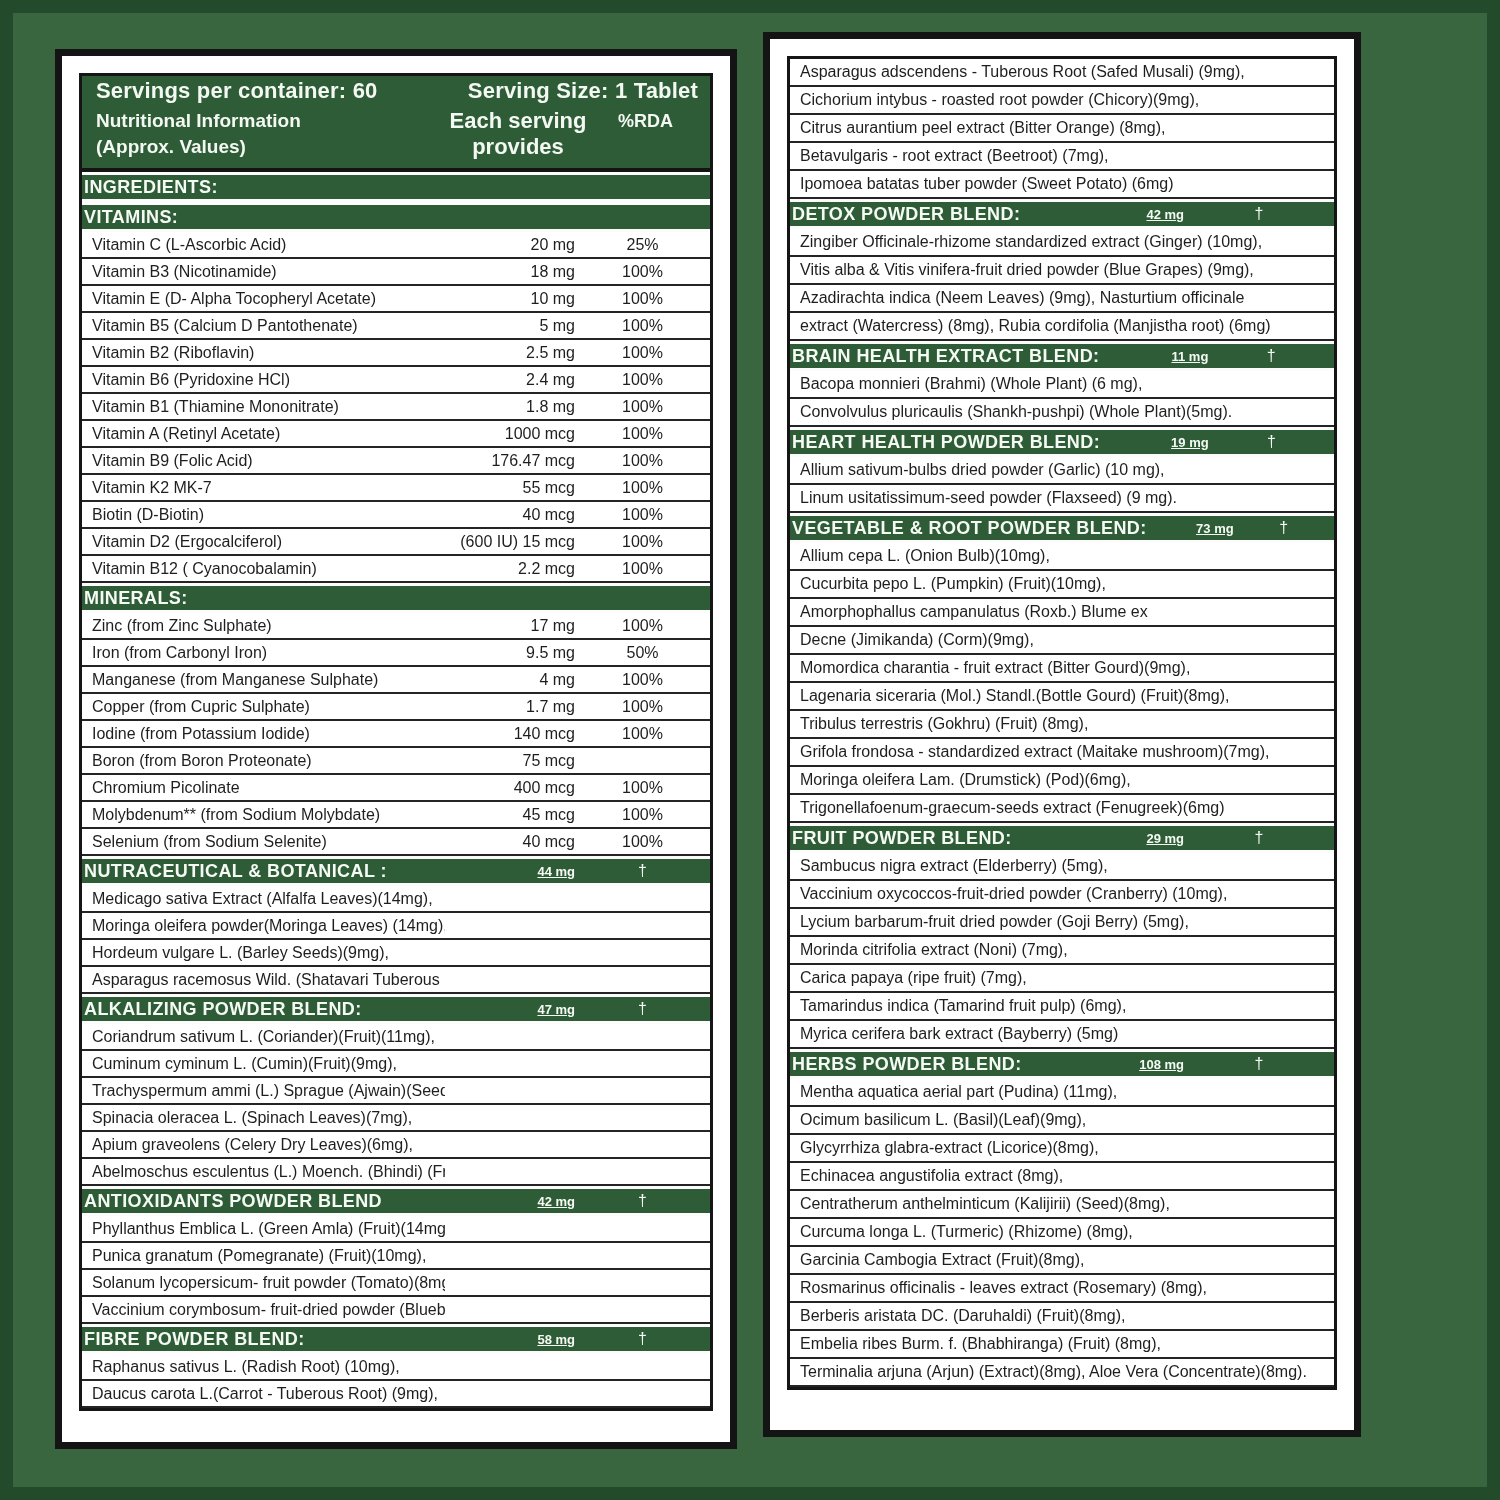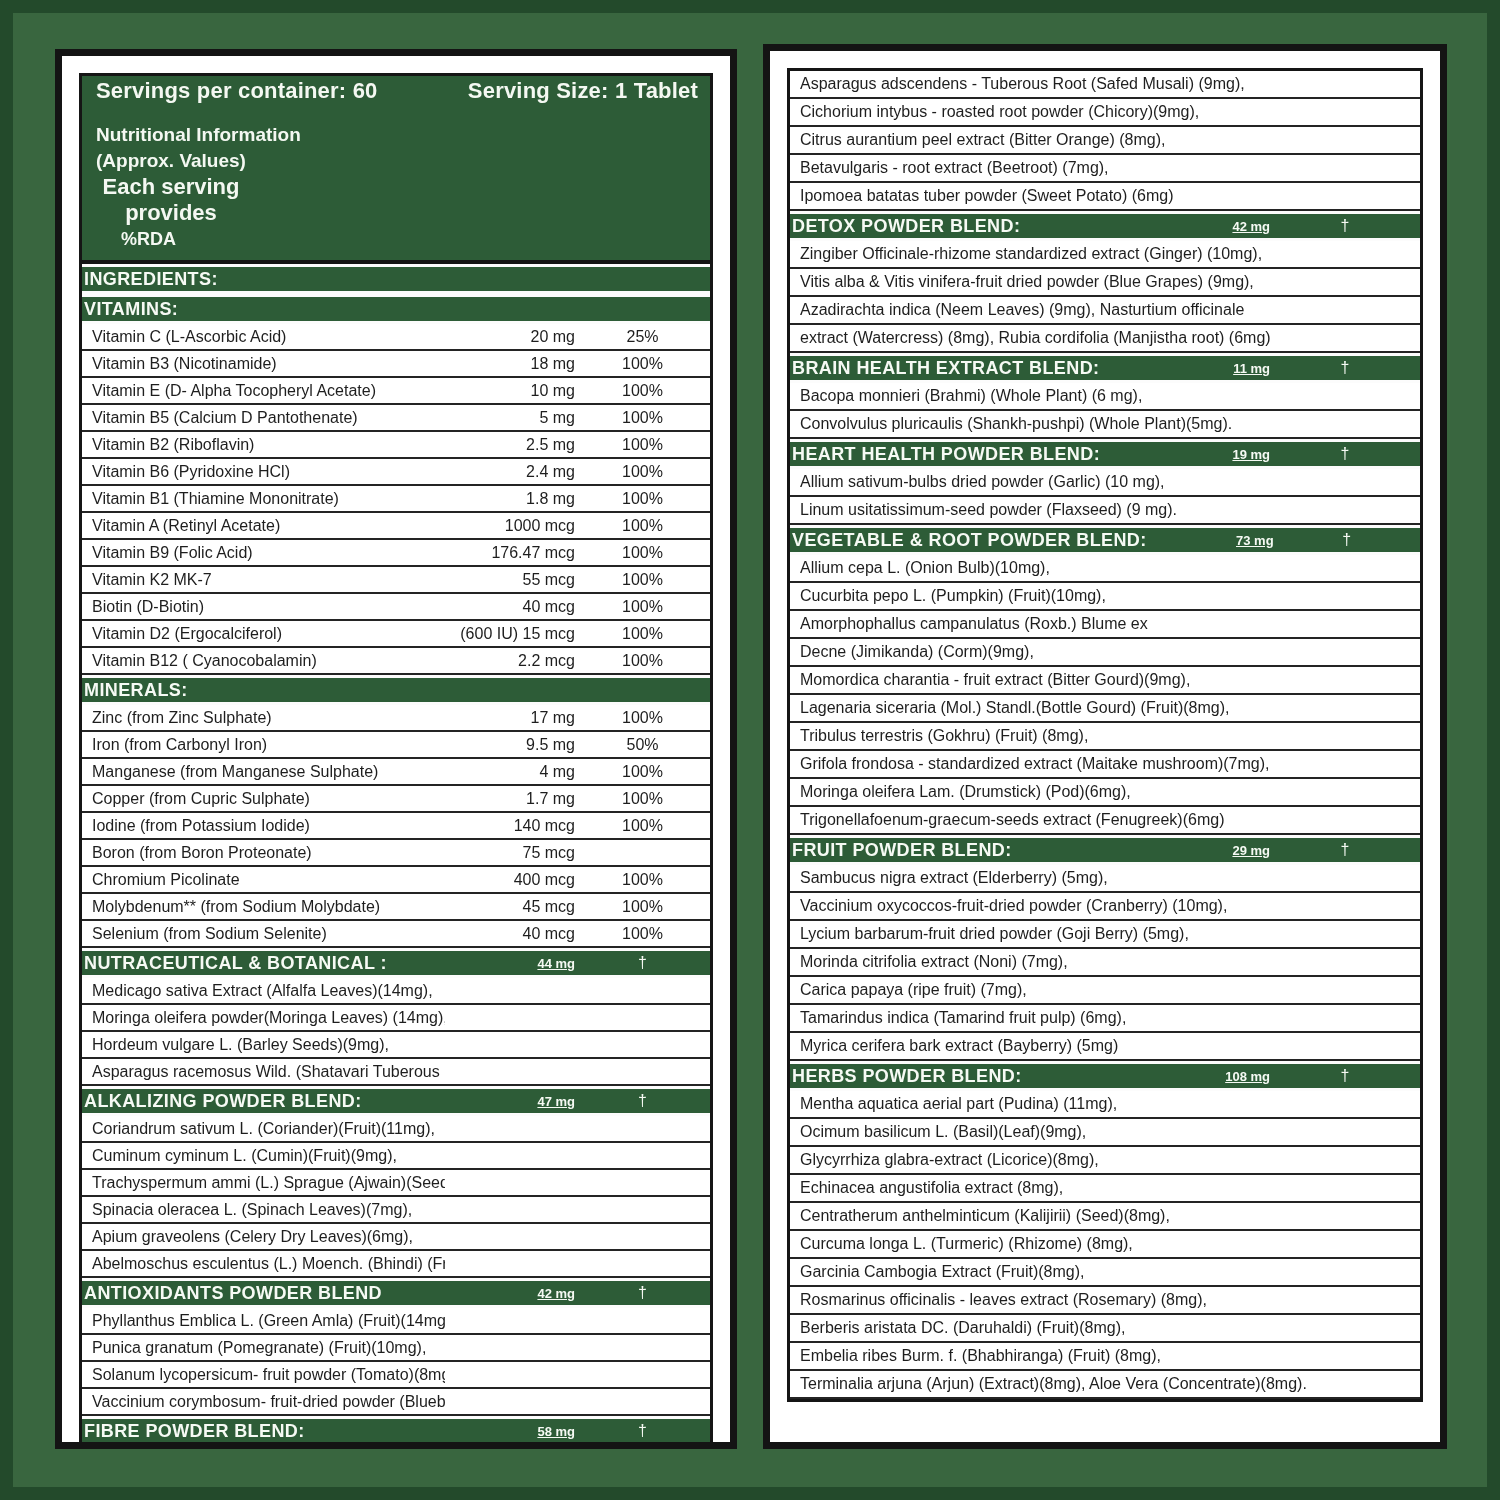--- a/index.html
+++ b/index.html
@@ -16,36 +16,36 @@
   }
   .panel{
     position:absolute;
     background:#ffffff;
     border:7px solid #141414;
     box-sizing:border-box;
     padding:17px;
     overflow:hidden;
   }
   .panel.left{left:55px;top:49px;width:682px;height:1400px;}
-  .panel.right{left:763px;top:44px;width:684px;height:1405px;}
+  .panel.right{left:763px;top:32px;width:598px;height:1405px;}
   .table{
     border:3px solid #151515;
     box-sizing:border-box;
     background:#ffffff;
   }
   
   .head{
     background:#2d5c37;color:#f4f8f2;
     padding:0 12px 8px 14px;
     border-bottom:4px solid #141414;
     box-sizing:border-box;
   }
   .head-row1{display:flex;justify-content:space-between;align-items:baseline;
     font-size:22px;font-weight:bold;line-height:30px;letter-spacing:.2px;}
-  .head-row2{display:flex;margin-top:16px;flex-direction:column;}
+  .head-row2{display:flex;margin-top:2px;}
   .head-left{flex:1;font-size:19px;font-weight:bold;line-height:26px;}
   .head-amount{width:150px;text-align:center;font-size:22px;font-weight:bold;line-height:26px;}
   .head-rda{width:105px;text-align:center;font-size:18px;font-weight:bold;line-height:26px;}
   
   .bar{
     background:#2d5c37;color:#f6faf4;
     display:flex;align-items:center;
     height:30px;box-sizing:border-box;
     border-top:3px solid #fcfcfc;border-bottom:3px solid #fcfcfc;
     padding-left:2px;

